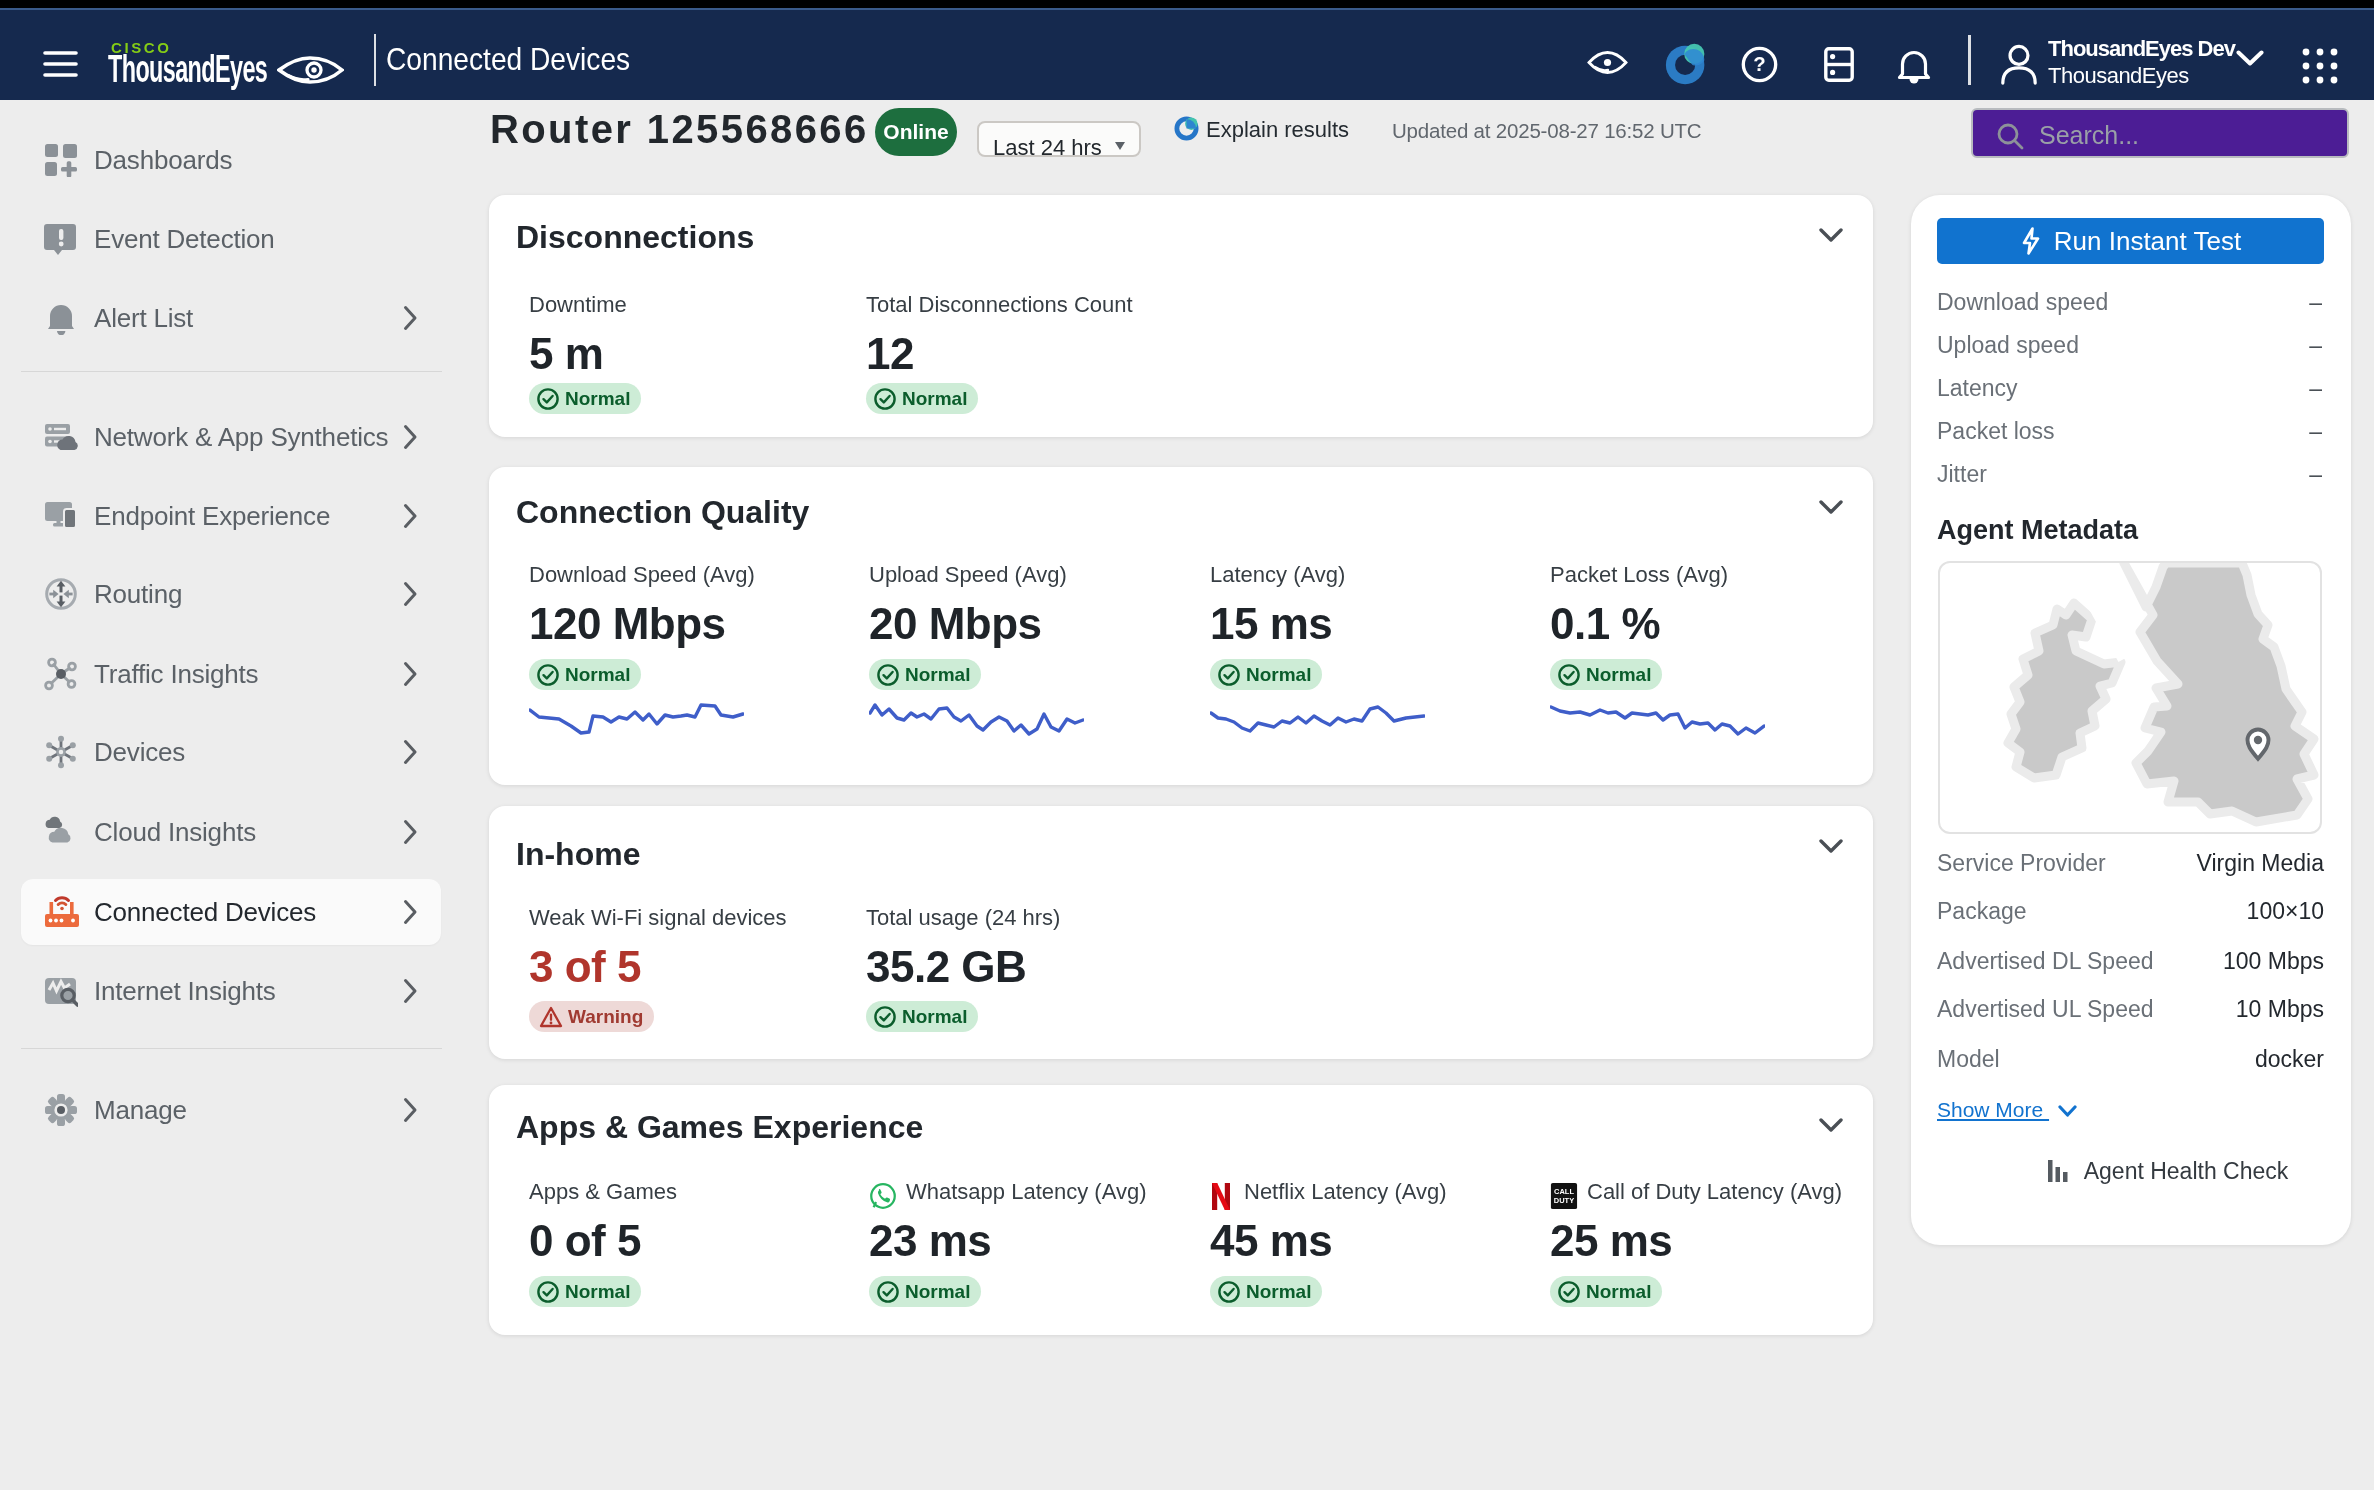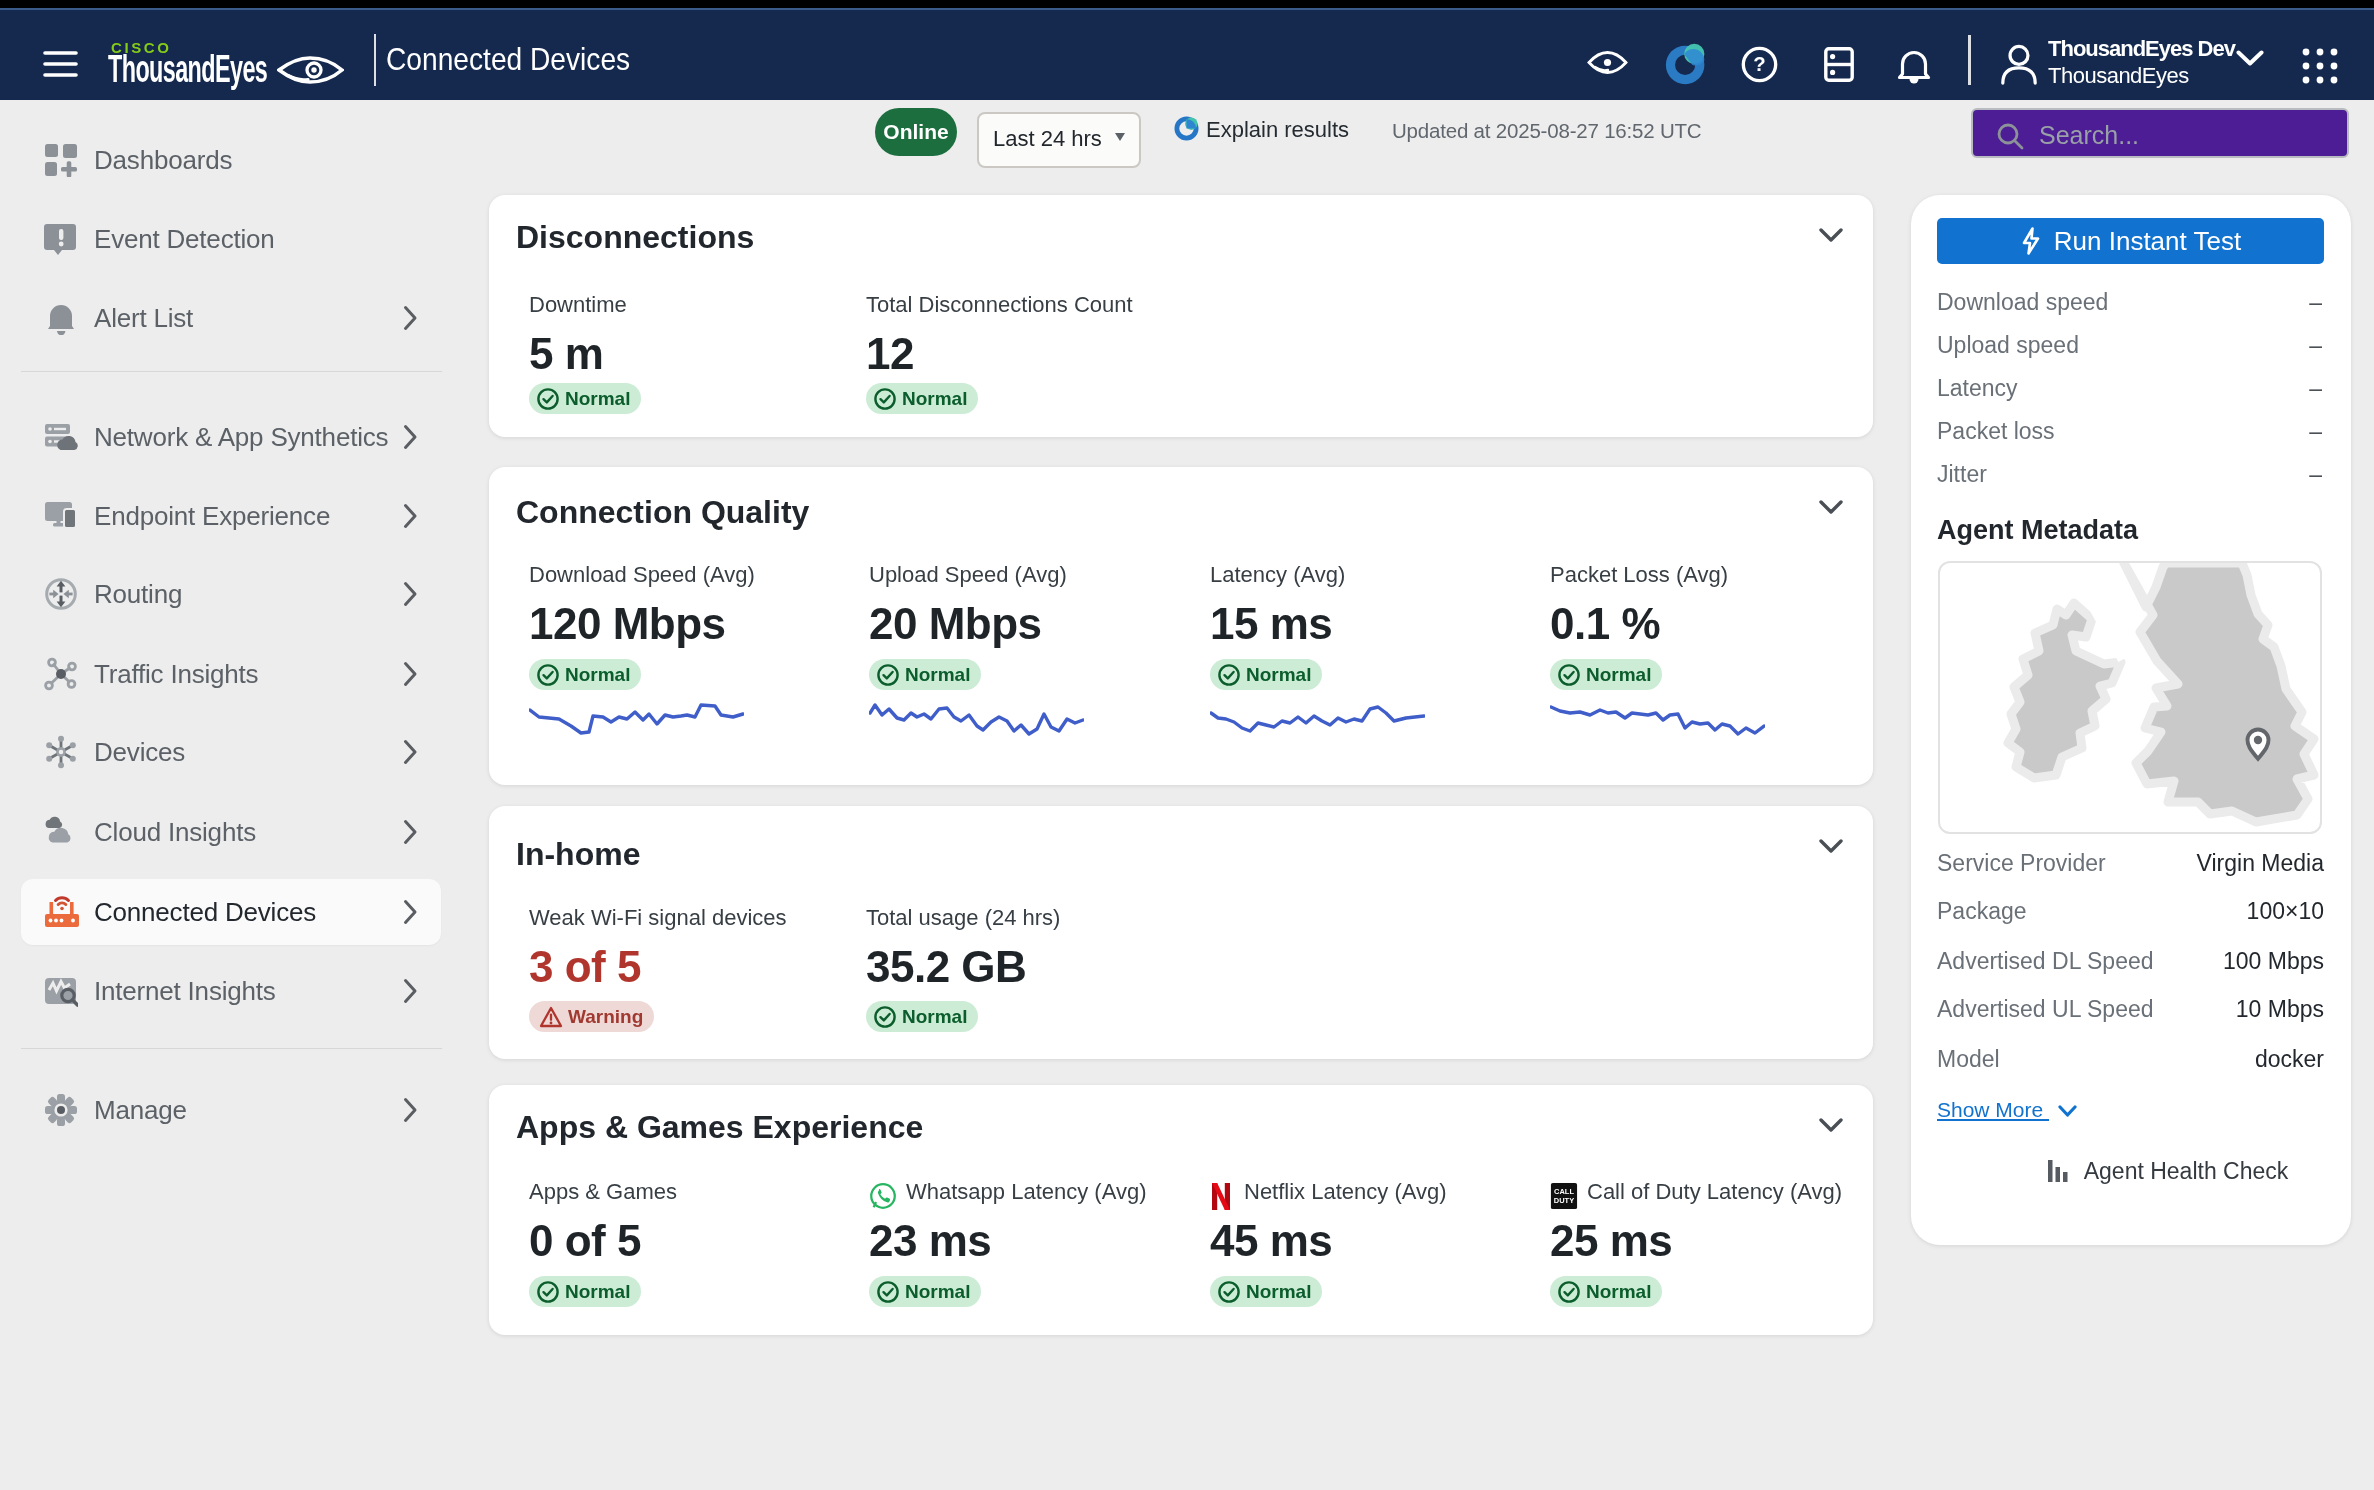--- a/index.html
+++ b/index.html
@@ -19,21 +19,21 @@
 
 .side-item { position:absolute; left:0; width:465px; height:80px; }
 .side-item .txt { position:absolute; left:94px; top:50%; transform:translateY(-50%); font-size:26px; letter-spacing:-0.2px; color:#5b6167; }
 .side-item .ico { position:absolute; left:44px; top:50%; transform:translateY(-50%); width:34px; height:34px; }
 .side-item .chev { position:absolute; left:403px; top:50%; transform:translateY(-50%); }
 .side-sep { position:absolute; left:21px; width:421px; height:1px; background:#d7d7d7; }
 #side-active { position:absolute; left:21px; top:879px; width:420px; height:66px; background:#fafafa; border-radius:12px; box-shadow:0 1px 2px rgba(0,0,0,.04); }
 
 #page-title { left:490px; top:107px; font-size:40px; font-weight:700; color:#22272c; letter-spacing:2.4px; }
 #pill-online { left:875px; top:108px; width:82px; height:48px; background:#1d6e3e; border-radius:24px; color:#fff; font-size:21px; font-weight:700; text-align:center; line-height:48px; }
-#sel-range { left:977px; top:112px; width:164px; height:56px; background:#fbfbfa; border:2px solid #cbc8c4; border-radius:8px; }
+#sel-range { left:977px; top:121px; width:164px; height:36px; background:#fbfbfa; border:2px solid #cbc8c4; border-radius:8px; }
 #sel-range .t { position:absolute; left:14px; top:12px; font-size:22px; color:#22272c; }
 #sel-range .tri { position:absolute; right:14px; top:19px; width:0; height:0; border-left:5.5px solid transparent; border-right:5.5px solid transparent; border-top:8px solid #5b6167; }
 #explain { left:1174px; top:116px; }
 #explain-t { left:1206px; top:117px; font-size:22px; color:#242b31; font-weight:400; }
 #updated { left:1380px; top:119px; font-size:20.5px; color:#61676e; letter-spacing:-0.2px;margin-left:12px; }
 #searchbox { left:1971px; top:108px; width:378px; height:50px; background:#4c1d95; border:2px solid #b8bbbf; border-radius:6px; }
 #searchbox .ph { position:absolute; left:66px; top:11px; font-size:25px; color:#9aa0a7; }
 
 .card { position:absolute; left:489px; width:1384px; background:#fff; border-radius:16px; box-shadow:0 1px 4px rgba(0,0,0,.10); }
 .card .ctitle { position:absolute; left:27px; top:24px; font-size:32px; font-weight:700; color:#22272d; }
@@ -339,20 +339,21 @@
           <circle cx="17" cy="17" r="6.6" fill="#ededed"></circle>
           <circle cx="17" cy="17" r="4" fill="#595e64"></circle>
         </svg>
       <span class="txt">Manage</span>
       <svg class="chev" width="15" height="26" viewBox="0 0 15 26">
           <path d="M2.5 2.5 L12 13 L2.5 23.5" fill="none" stroke="#5a5e63" stroke-width="3" stroke-linecap="round" stroke-linejoin="round"></path>
         </svg>
     </div>
   </div>
 
+  <div id="page-title" class="abs">Router 125568666</div>
   <div id="pill-online" class="abs">Online</div>
   <div id="sel-range" class="abs">
       <span class="t">Last 24 hrs</span>
       <span class="tri"></span>
     </div>
   <svg id="explain" class="abs" width="25" height="25" viewBox="0 0 26 26">
     <circle cx="13" cy="13" r="10" fill="none" stroke="#2676c8" stroke-width="5"></circle>
     <circle cx="18" cy="8" r="6.5" fill="#43c3ae"></circle>
     <path d="M13 3 A 10 10 0 0 1 23 13 L 13 13 Z" fill="#2e86d0"></path>
   </svg>

